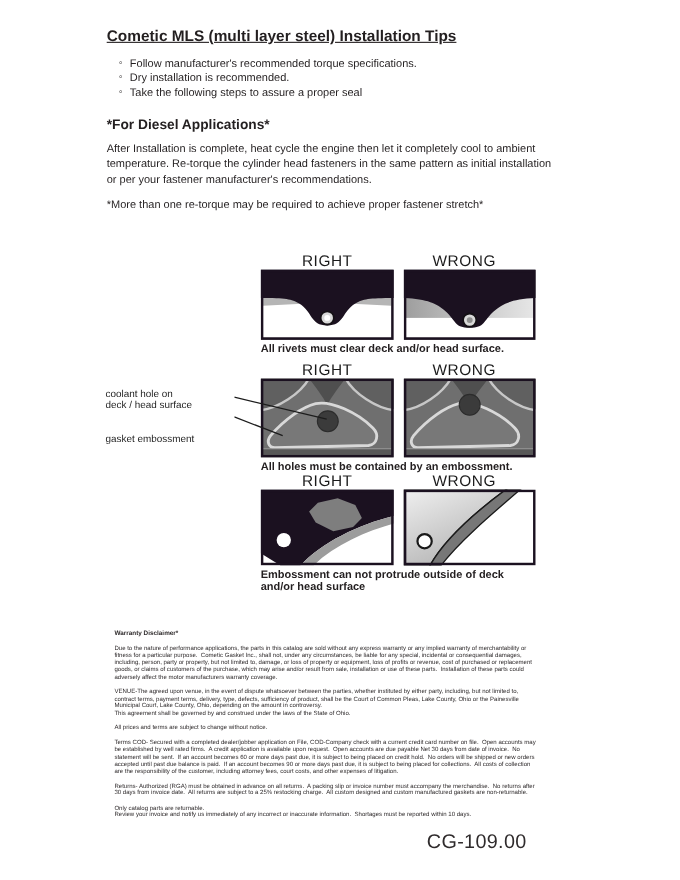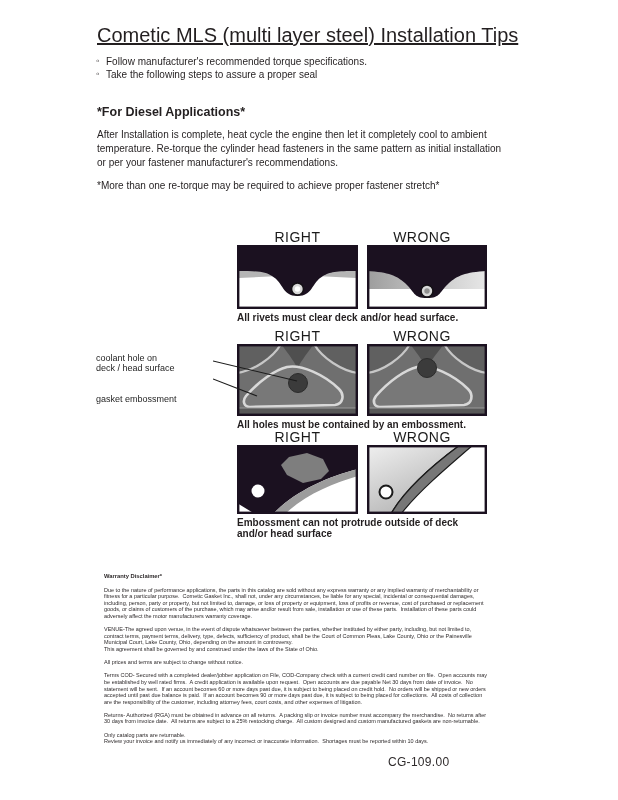--- a/index.html
+++ b/index.html
@@ -1,54 +1,55 @@
 <!DOCTYPE html>
 <html><head>
 <meta charset="utf-8">
 <style>
   html,body{margin:0;padding:0}
   body{width:618px;height:800px;background:#ffffff;position:relative;overflow:hidden;
        font-family:"Liberation Sans",sans-serif;color:#231f20;}
   .flow{position:absolute;left:97px;top:24px;width:434px}
-  .title{font-size:20px;font-weight:normal;text-decoration:underline;white-space:nowrap;
+  .title{font-size:14px;font-weight:bold;text-decoration:underline;white-space:nowrap;
          margin:0 0 8px 0}
-  .tips{margin:0;padding:0;list-style:none;font-size:10px;line-height:13.2px}
+  .tips{margin:12px;padding:0;list-style:none;font-size:10px;line-height:13.2px}
   .tips .l1{padding-left:9px;position:relative;white-space:nowrap}
   .tips .l1::before{content:"◦";position:absolute;left:-1px;top:-1px;font-size:10px}
   .tips .l2{padding-left:24px;position:relative;white-space:nowrap}
   .tips .l2::before{content:"•";position:absolute;left:14px;top:0}
-  .diesel-h{font-size:12.5px;font-weight:bold;margin:24px 0 0 0}
+  .diesel-h{font-size:12.5px;font-weight:bold;margin:14px 0 0 0}
   .para{font-size:10px;line-height:14px;margin:9px 0 0 0;white-space:pre-line}
   .fig{position:absolute;width:252px}
   .fig-labels{display:flex;gap:4px;height:15px}
   .fig-label{width:121px;text-align:center;font-size:14px;color:#1b1b1b;letter-spacing:.5px}
   .fig-label.w{width:120px}
   .fig-boxes{display:flex;gap:9px;margin-top:1px}
   .fig-boxes svg{display:block}
   .fig-caption{font-size:10px;font-weight:bold;margin-top:3px;white-space:pre-line;line-height:11px}
   .fig-caption.center{width:250px}
   #fig1{left:237px;top:229px}
   #fig2{left:237px;top:328px}
   #fig3{left:237px;top:429px}
   .callouts{position:absolute;left:96px;top:342px;width:116px;text-align:left;
             font-size:9px;line-height:10.5px;color:#1f1f1f;white-space:pre-line}
   .callout2{margin-top:10px}
   .leader-svg{position:absolute;left:213px;top:352px;pointer-events:none}
   .legal{position:absolute;left:104px;top:573px;width:424px;font-size:5.5px;line-height:6.6px;color:#2e2a2b}
   .legal .legal-h{font-weight:bold;margin:0 0 7px 0;font-size:5.8px}
   .legal p{margin:0 0 6.6px 0;white-space:pre}
-  .doc-code{position:absolute;left:388px;top:755px;font-size:12px;color:#2f2b2c;letter-spacing:.3px}
+  .doc-code{position:absolute;left:388px;top:755px;font-size:18px;color:#2f2b2c;letter-spacing:.3px}
 </style>
 </head>
 <body>
 
 <div class="flow">
   <h1 class="title">Cometic MLS (multi layer steel) Installation Tips</h1>
   <ul class="tips">
     <li class="l1">Follow manufacturer's recommended torque specifications.</li>
+    <li class="l1">Dry installation is recommended.</li>
     <li class="l1">Take the following steps to assure a proper seal</li>
   </ul>
   <h2 class="diesel-h">*For Diesel Applications*</h2>
   <p class="para">After Installation is complete, heat cycle the engine then let it completely cool to ambient
 temperature. Re-torque the cylinder head fasteners in the same pattern as initial installation
 or per your fastener manufacturer's recommendations.</p>
   <p class="para">*More than one re-torque may be required to achieve proper fastener stretch*</p>
 </div>
 
 <div class="fig" id="fig1">

